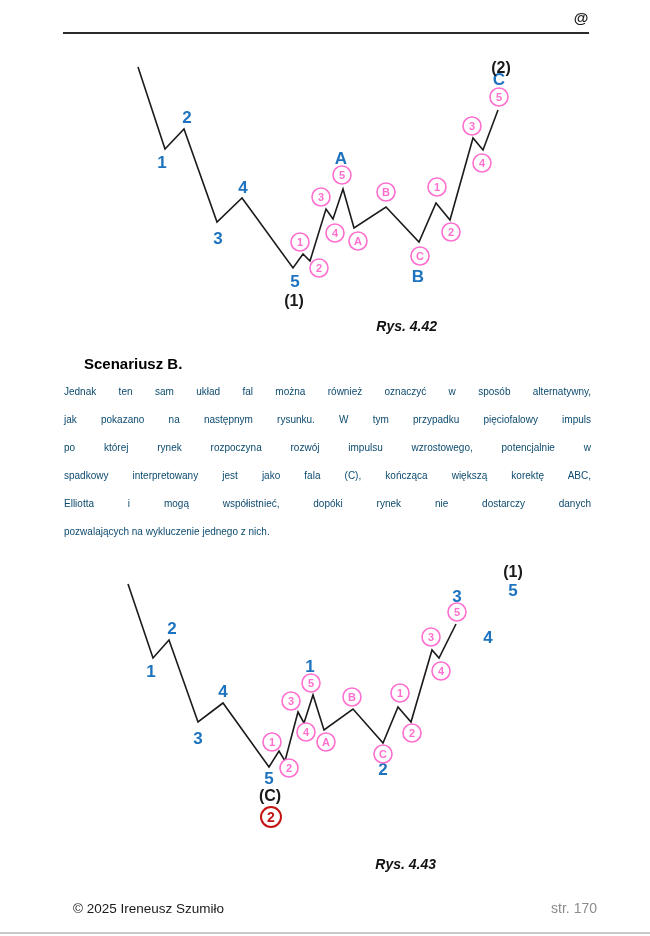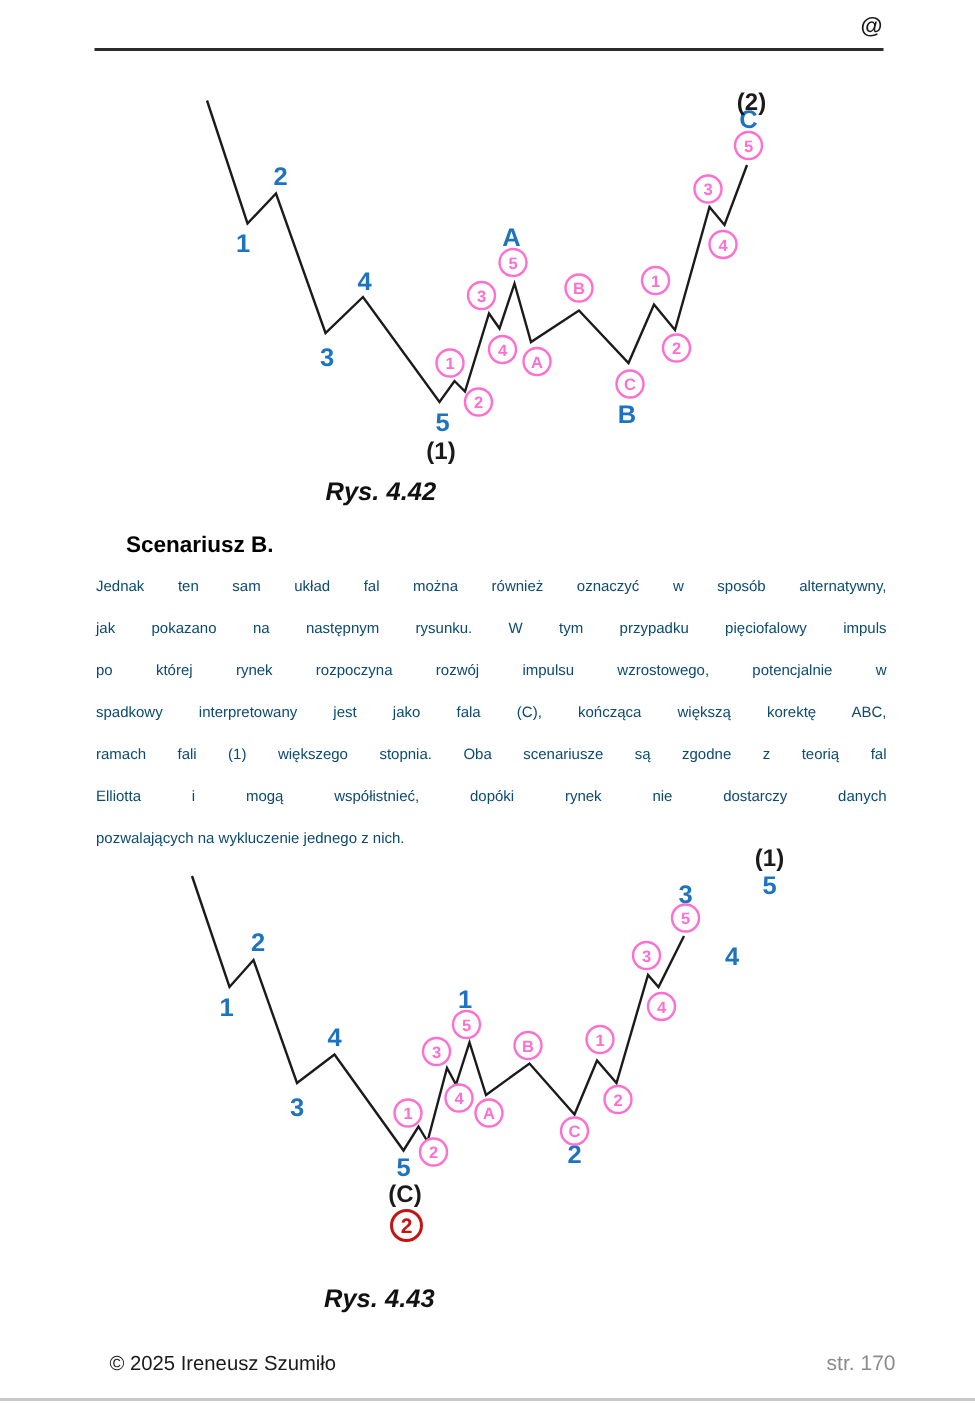--- a/index.html
+++ b/index.html
@@ -11,21 +11,21 @@
     font-family:"Liberation Sans", sans-serif;
     color:#1a1a1a;
   }
   .abs{position:absolute;}
   .header-rule{left:63px;top:32px;width:526px;height:2px;background:#2b2b2b;}
   .at-symbol{left:566px;top:9px;width:30px;font-size:15px;font-weight:600;color:#1a1a1a;text-align:center;}
   .heading{left:64px;top:350px;width:527px;line-height:28px;font-size:15px;font-weight:700;color:#000;margin-left:20px;}
   .paragraph{left:64px;top:378px;width:527px;font-size:10px;color:#0c4a6e;}
   .pline{line-height:28px;text-align:justify;text-align-last:justify;white-space:normal;}
   .pline.last{text-align-last:left;}
-  .fig-caption{width:220px;text-align:left;font-size:17px;font-style:italic;font-weight:700;color:#111;}
+  .fig-caption{width:220px;text-align:right;font-size:14px;font-style:italic;font-weight:700;color:#111;}
   .caption-1{left:217px;top:318px;}
   .caption-2{left:216px;top:856px;}
   .footer-left{left:73px;top:901px;font-size:13.5px;color:#1a1a1a;}
   .footer-right{right:53px;top:900px;font-size:14px;color:#8c8c8c;text-align:right;}
   .bottom-rule{left:0;top:932px;width:650px;height:2px;background:#c9c9c9;}
   svg.charts{position:absolute;left:0;top:0;pointer-events:none;}
   .wave-line{fill:none;stroke:#1b1b1b;stroke-width:1.6;stroke-linejoin:miter;}
   .lbl-blue{font-family:"Liberation Sans",sans-serif;font-size:17px;font-weight:700;fill:#1E73BE;text-anchor:middle;}
   .lbl-black{font-family:"Liberation Sans",sans-serif;font-size:16px;font-weight:600;fill:#1a1a1a;text-anchor:middle;}
   .circ{fill:#ffffff;stroke:#FF6FCF;stroke-width:1.6;}
@@ -129,21 +129,20 @@
   <div class="abs fig-caption caption-1">Rys. 4.42</div>
   <div class="abs fig-caption caption-2">Rys. 4.43</div>
 
   <div class="abs heading">Scenariusz B.</div>
 
   <div class="abs paragraph">
     <div class="pline">Jednak ten sam układ fal można również oznaczyć w sposób alternatywny,</div>
     <div class="pline">jak pokazano na następnym rysunku. W tym przypadku pięciofalowy impuls</div>
     <div class="pline">po której rynek rozpoczyna rozwój impulsu wzrostowego, potencjalnie w</div>
     <div class="pline">spadkowy interpretowany jest jako fala (C), kończąca większą korektę ABC,</div>
-    <div class="pline">ramach fali (1) większego stopnia. Oba scenariusze są zgodne z teorią fal</div>
     <div class="pline">Elliotta i mogą współistnieć, dopóki rynek nie dostarczy danych</div>
     <div class="pline last">pozwalających na wykluczenie jednego z nich.</div>
   </div>
 
   <div class="abs footer-left">© 2025 Ireneusz Szumiło</div>
   <div class="abs footer-right">str. 170</div>
   <div class="abs bottom-rule"></div>
 
 </div>
 

